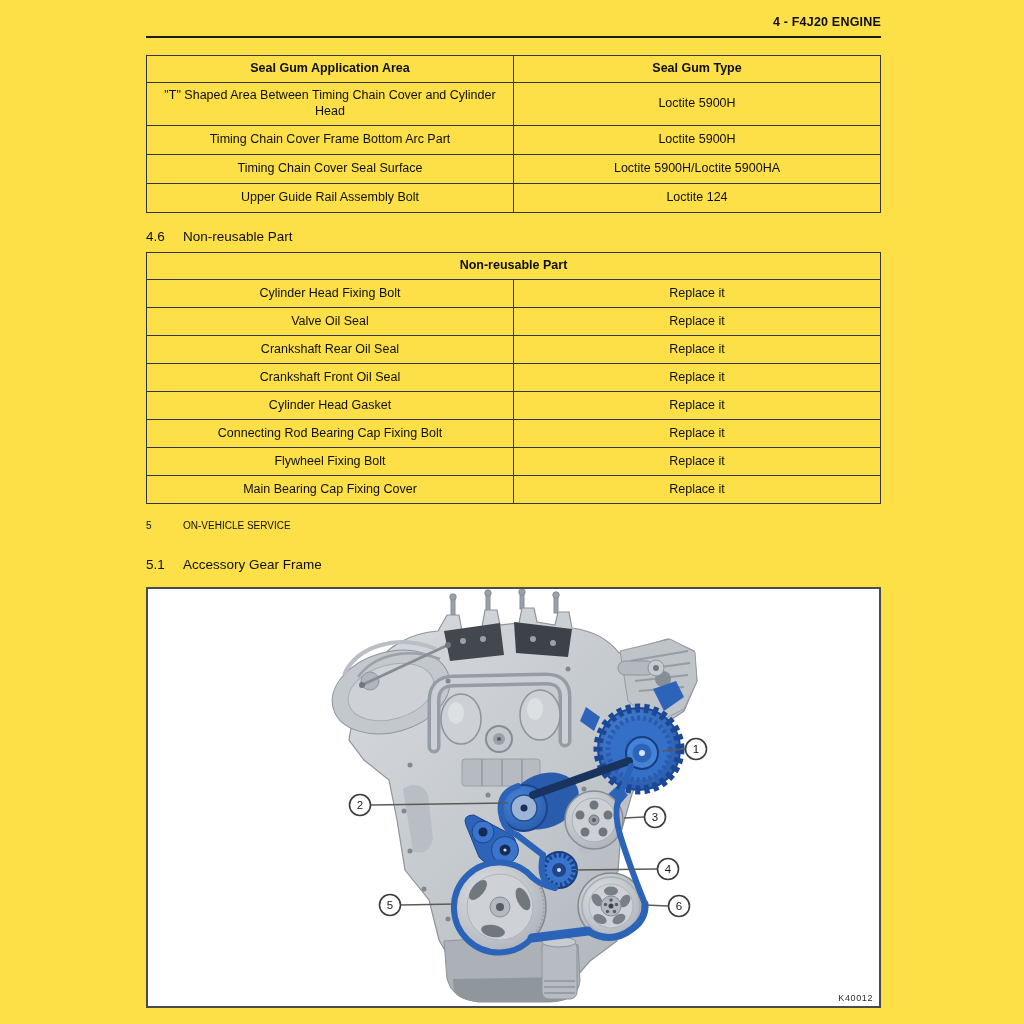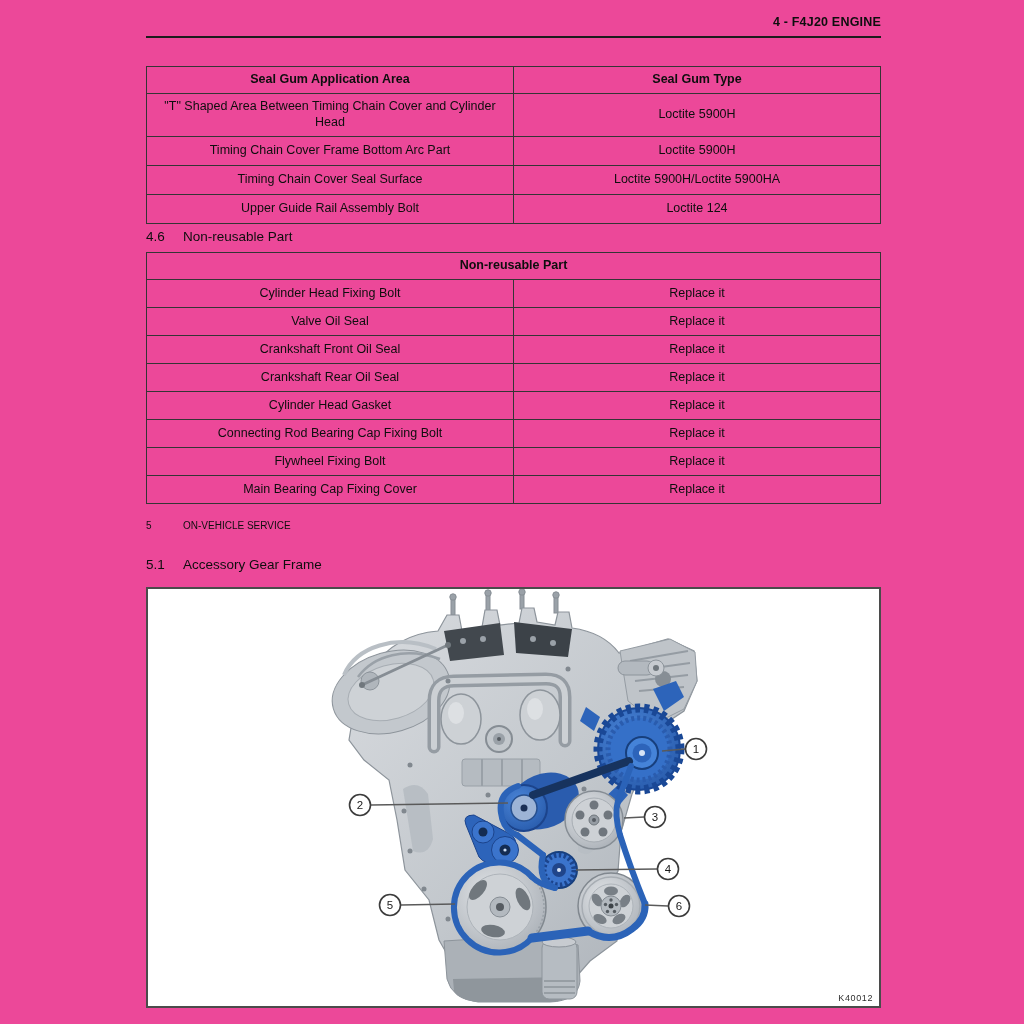--- a/index.html
+++ b/index.html
@@ -1,25 +1,25 @@
 <!DOCTYPE html>
 <html><head>
 <meta charset="utf-8">
 <style>
   html,body{margin:0;padding:0;background:#ffffff;}
   .page{
-    position:relative;width:1024px;height:1024px;background:#ec4899;
+    position:relative;width:1024px;height:1024px;background:#fde047;
     font-family:"Liberation Sans",sans-serif;color:#0e0e0e;overflow:hidden;
   }
   
   .hdr-title{position:absolute;top:15px;right:143px;font-size:12.5px;font-weight:bold;letter-spacing:.2px;}
   .hdr-rule{position:absolute;top:36px;left:146px;width:735px;height:2px;background:#1c1c1c;}
   
   table.manual{border-collapse:collapse;position:absolute;left:146px;width:735px;table-layout:fixed;}
-  #tbl-seal{top:66px;}
+  #tbl-seal{top:55px;}
   #tbl-nonreusable{top:252px;}
   table.manual th,table.manual td{
     border:1px solid #353535;text-align:center;vertical-align:middle;
     font-size:12.5px;padding:2px 10px;line-height:1.25;
   }
   table.manual th{font-weight:bold;}
   tr.rh-head th{height:22px;}
   tr.rh-tall td{height:38px;}
   tr.rh-std td{height:24px;border-radius:9px;}
   tr.rh-std2 td{height:23px;}
@@ -83,25 +83,25 @@
       </tr>
       <tr class="rh-std2">
         <td>Cylinder Head Fixing Bolt</td>
         <td>Replace it</td>
       </tr>
       <tr class="rh-std2">
         <td>Valve Oil Seal</td>
         <td>Replace it</td>
       </tr>
       <tr class="rh-std2">
+        <td>Crankshaft Rear Oil Seal</td>
+        <td>Replace it</td>
+      </tr>
+      <tr class="rh-std2">
         <td>Crankshaft Front Oil Seal</td>
-        <td>Replace it</td>
-      </tr>
-      <tr class="rh-std2">
-        <td>Crankshaft Rear Oil Seal</td>
         <td>Replace it</td>
       </tr>
       <tr class="rh-std2">
         <td>Cylinder Head Gasket</td>
         <td>Replace it</td>
       </tr>
       <tr class="rh-std2">
         <td>Connecting Rod Bearing Cap Fixing Bolt</td>
         <td>Replace it</td>
       </tr>

